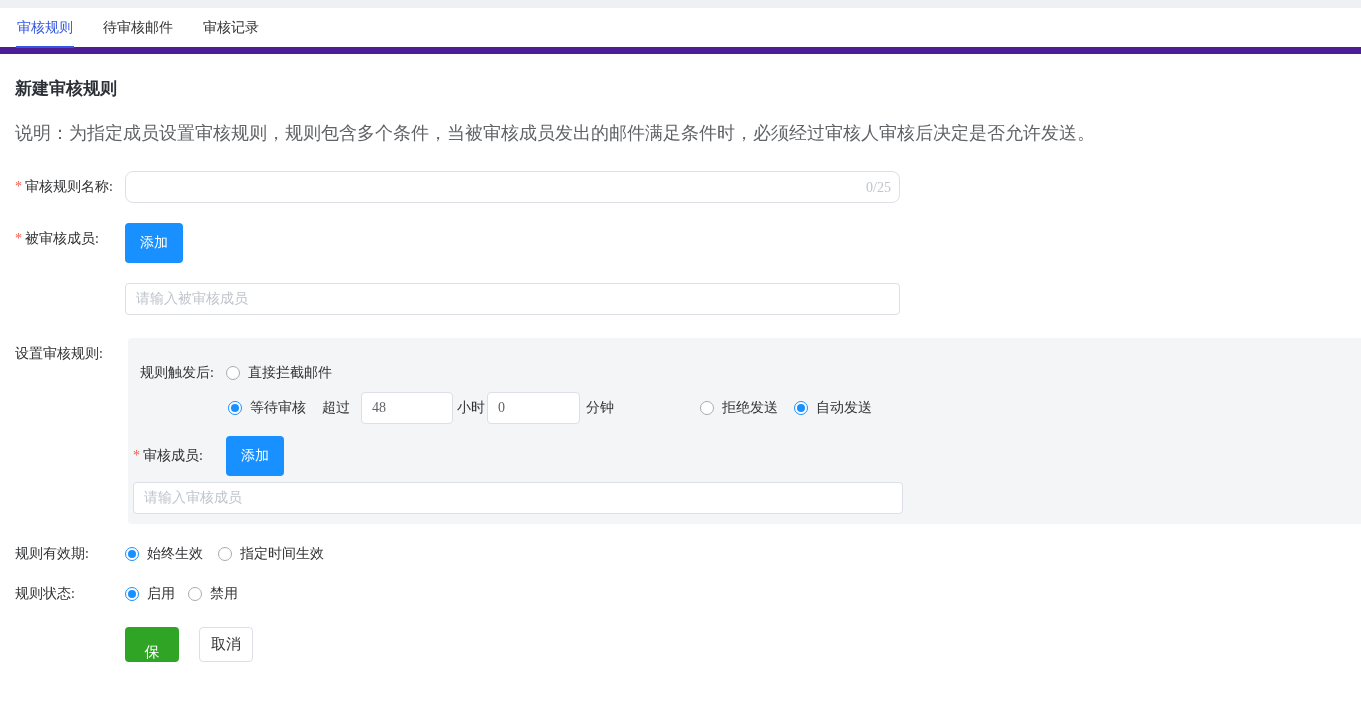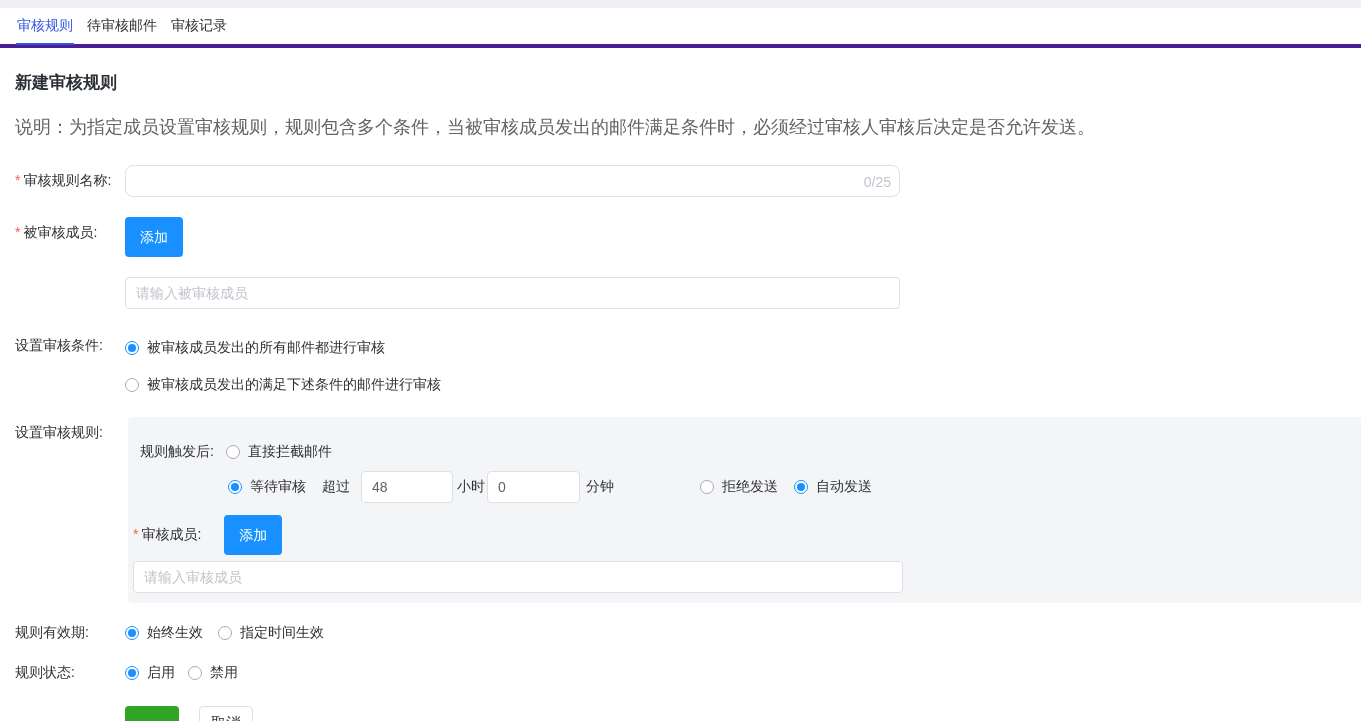--- a/index.html
+++ b/index.html
@@ -5,38 +5,38 @@
   * { box-sizing: border-box; }
   html,body { margin:0; padding:0; }
   body {
     width:1361px; height:721px; overflow:hidden;
     background:#ffffff;
     font-family:"Liberation Sans","DejaVu Sans",sans-serif;
     color:#303133; font-size:14px;
   }
   .top-strip { height:8px; background:#eef0f4; }
   .tabbar {
-    display:flex; align-items:stretch; gap:12px;
-    height:40px; padding:0 16px;
-    border-bottom:4px solid #4c1d95; background:#fff;
+    display:flex; align-items:stretch; gap:28px;
+    height:46px; padding:0 16px;
+    border-bottom:7px solid #4c1d95; background:#fff;
   }
   .tab {
     display:flex; align-items:center; position:relative;
     font-size:14px; color:#303133; cursor:pointer; padding:0 1px;
   }
   .tab.active { color:#3356e4; }
   .tab.active::after {
     content:""; position:absolute; left:0; right:0; bottom:-1px;
     height:2px; background:#3356e4;
   }
   .content { padding:0 0 20px 15px; }
   .page-title { margin:23px 0 0 0; font-size:17px; font-weight:600; color:#2b2f36; }
   .desc { margin-top:21px; font-size:18px; color:#606266; }
 
-  .form-row { display:flex; align-items:flex-start; }
+  .form-row { display:flex; align-items:flex-start;font-family:Liberation Serif, serif; }
   .form-label {
     width:110px; flex-shrink:0; padding-top:7px;
     font-size:14px; color:#303133; white-space:nowrap;
   }
   .req { color:#f05a50; margin-right:3px; }
 
   .text-input {
     height:32px; border:1px solid #dcdfe6; border-radius:4px;
     padding:0 10px; font-size:14px; color:#606266; outline:none;
     font-family:inherit; background:#fff;
@@ -150,33 +150,20 @@
       <span class="req">*</span><span>被审核成员:</span>
     </div>
     <div>
       <button class="btn-add">添加</button>
       <div class="stack-gap">
         <input type="text" class="text-input" style="width: 775px;" placeholder="请输入被审核成员">
       </div>
     </div>
   </div>
 
-  <div class="form-row mt-cond">
-    <div class="form-label" style="padding-top:0">设置审核条件:</div>
-    <div>
-      <div class="radio-row">
-        <span class="radio checked"></span>
-        <span class="radio-label">被审核成员发出的所有邮件都进行审核</span>
-      </div>
-      <div class="radio-row cond-line2">
-        <span class="radio"></span>
-        <span class="radio-label">被审核成员发出的满足下述条件的邮件进行审核</span>
-      </div>
-    </div>
-  </div>
 
   <div class="form-row mt-panel">
     <div class="form-label">设置审核规则:</div>
     <div class="gray-panel">
 
       <div class="panel-line trigger-line">
         <span class="trigger-label">规则触发后:</span>
         <span class="radio-option">
           <span class="radio"></span>
           <span class="radio-label">直接拦截邮件</span>

